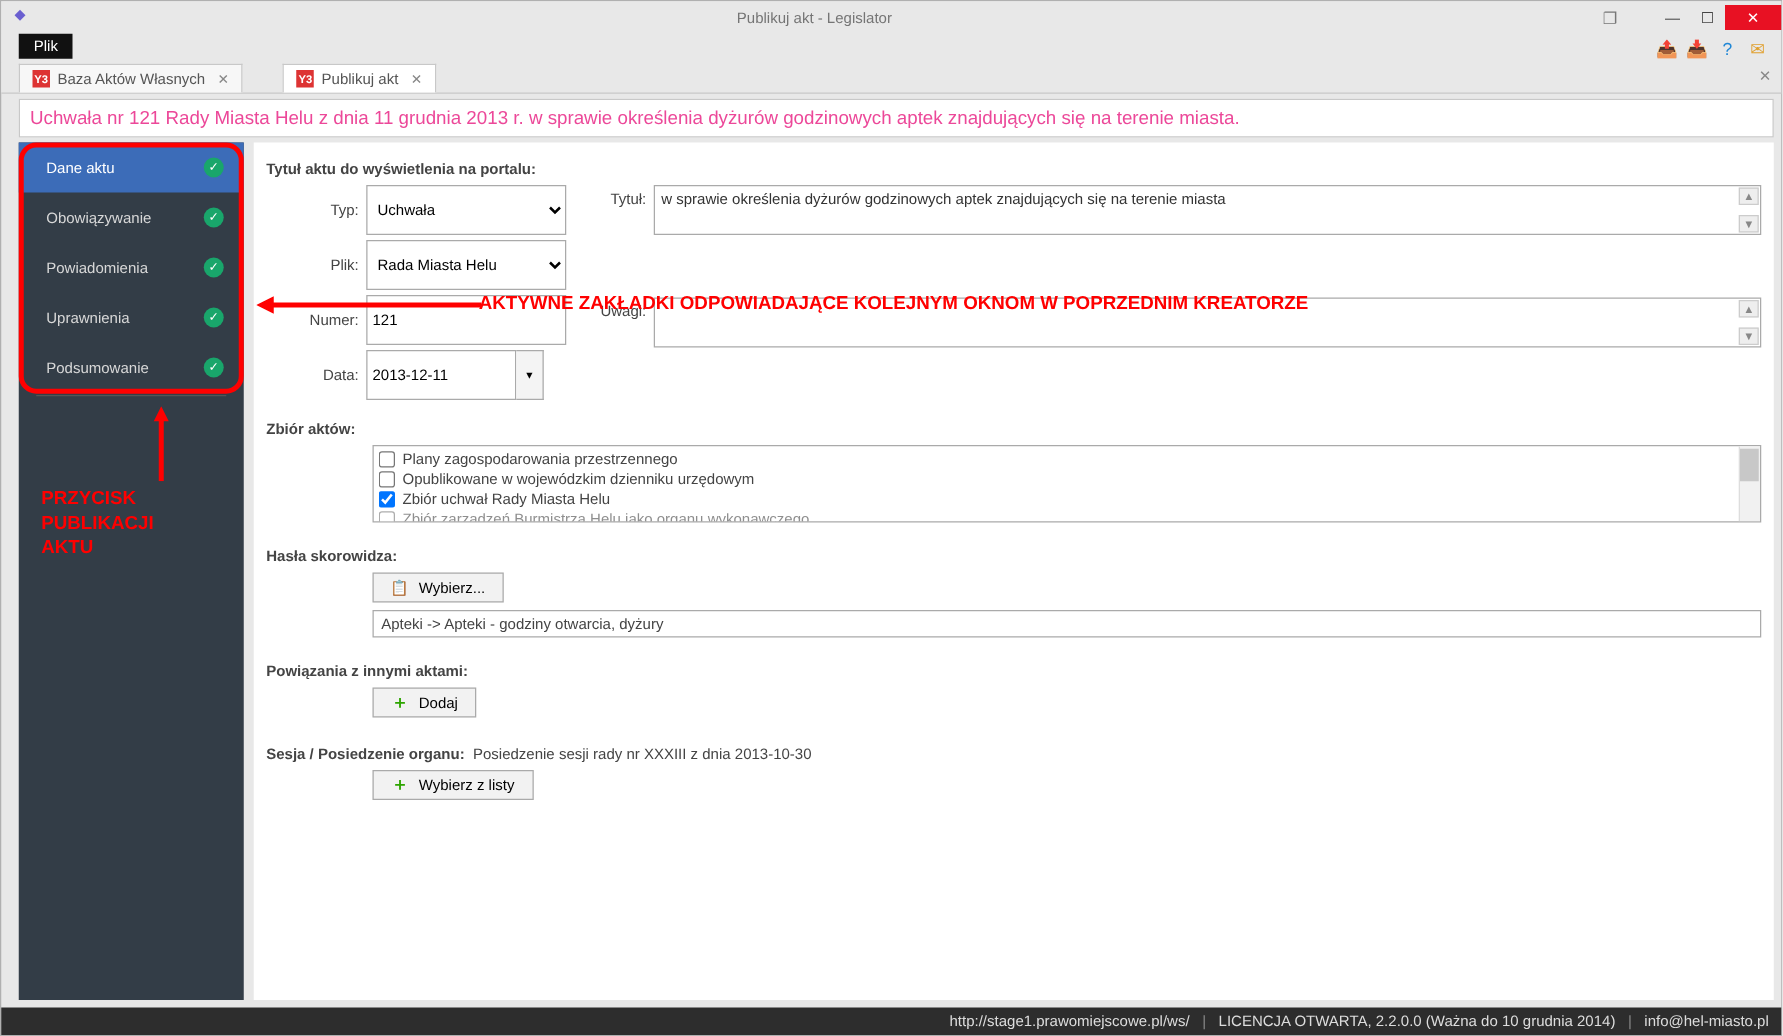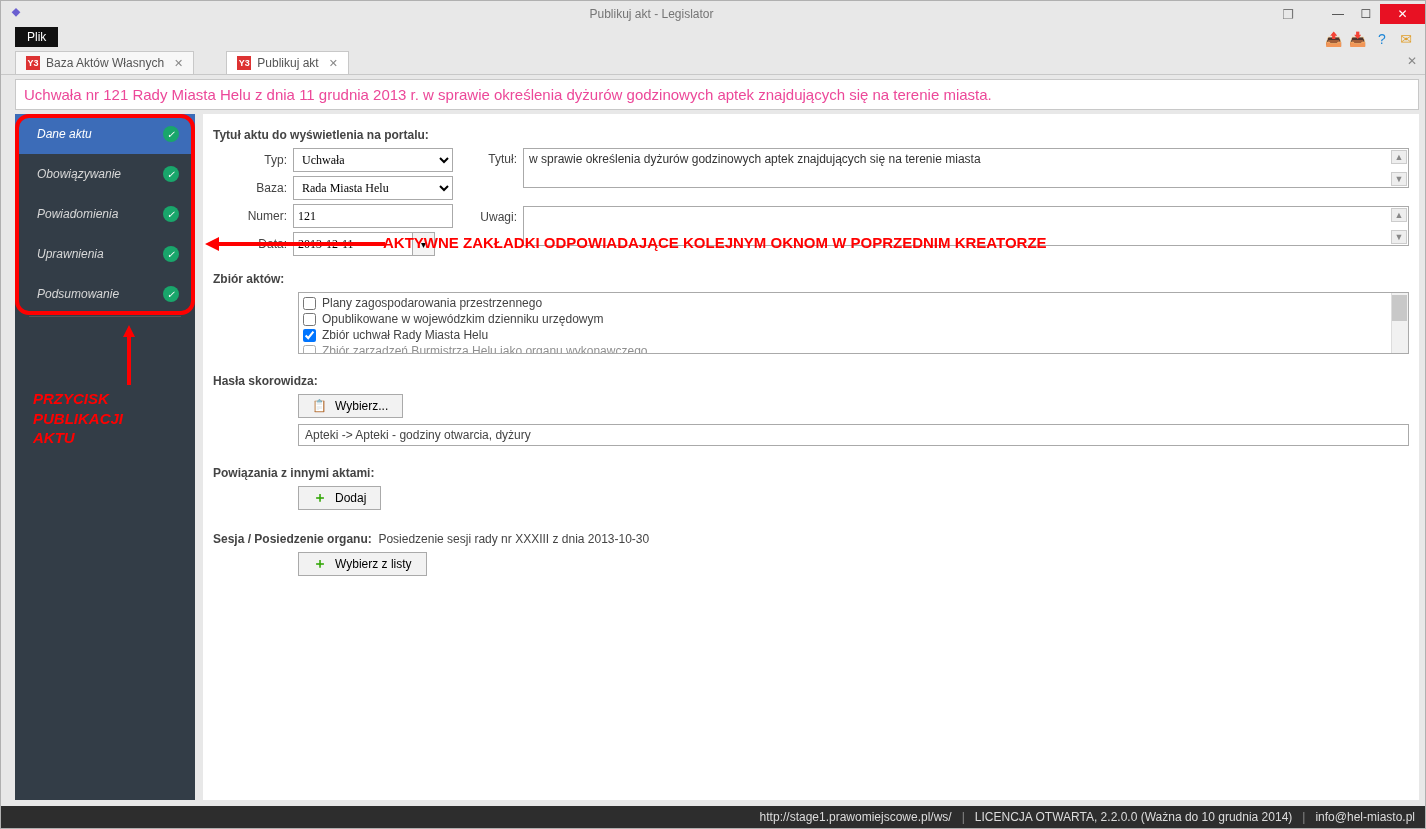--- a/index.html
+++ b/index.html
@@ -24,41 +24,41 @@
   .tab { display:flex; align-items:center; gap:6px; padding: 4px 10px; border: 1px solid #c8c8c8; border-bottom: none; background: #f7f7f7; font-size: 12px; color:#555; margin-right: 2px; }
   .tab.active { background: #fff; }
   .tab .tabicon { width:14px; height:14px; background:#d33; color:#fff; font-size:9px; font-weight:bold; display:flex; align-items:center; justify-content:center; }
   .tab .x { color:#888; font-size:11px; padding-left:4px; }
   .tabbar .tabbar-close { position:absolute; right:8px; top:4px; color:#888; font-size:12px; }
 
   .doc-title { background:#fff; border:1px solid #c8c8c8; margin: 4px 6px 2px 14px; padding: 6px 8px; color:#ec4899; font-size: 15px; }
 
   .content { flex:1; display:flex; margin: 2px 6px 6px 14px; gap: 8px; min-height: 0; }
 
-  .sidebar { width: 180px; background:#333d47; color:#d8d8d8; display:flex; flex-direction:column; padding-top:0; position: relative; font-style: italic; }
+  .sidebar { width: 180px; background:#333d47; color:#d8d8d8; display:flex; flex-direction:column; padding-top:0; position: relative; }
   .sidebar-highlight { position:absolute; top:0; left:0; right:0; height: 201px; border: 4px solid #ff0000; border-radius: 14px; pointer-events:none; }
   .side-item { height:40px; display:flex; align-items:center; justify-content:space-between; padding: 0 16px 0 22px; font-size:12px; cursor:pointer; }
   .side-item.active { background:#3c6cb8; color:#fff; }
   .check { width:16px; height:16px; border-radius:50%; background:#19a66b; display:flex; align-items:center; justify-content:center; color:#fff; font-size:10px; }
   .side-divider { height:1px; background:#555; margin: 2px 14px; }
   .side-publish { padding: 14px 22px; color:#d8d8d8; font-size:12px; cursor:pointer; }
 
   .annot-arrow-down { color:#ff0000; font-size: 34px; line-height: 0.7; display:flex; flex-direction:column; align-items:center; margin-top: 6px; margin-left: 48px; }
   .annot-text-side { color:#ff0000; font-weight:bold; font-size:15px; padding: 4px 8px 8px 18px; line-height: 1.3; }
 
   .main { flex:1; background:#fff; padding: 8px 10px; overflow:auto; position: relative; }
   .section-label { font-weight:bold; color:#444; margin: 6px 0; font-size:12px; }
 
   .grid-top { display:flex; gap: 20px; }
   .col-left { display:grid; grid-template-columns: 80px 160px; row-gap: 4px; align-items:center; }
   .col-left label { text-align:right; padding-right:6px; color:#444; font-size:12px; }
   .col-right { flex:1; display:grid; grid-template-columns: 50px 1fr; row-gap: 8px; align-items:flex-start; }
   .col-right label { text-align:right; padding-right:6px; color:#444; font-size:12px; padding-top: 4px; }
 
-  select, input[type=text] { border:1px solid #aaa; padding:2px 4px; font-size:12px; font-family:Liberation Serif, serif; background:#fff; width: 100%; height:24px; }
+  select, input[type=text] { border:1px solid #aaa; padding:2px 4px; font-size:12px; font-family:Liberation Sans, sans-serif; background:#fff; width: 100%; height:40px; }
   .date-wrap { display:flex; }
   .date-wrap input { width: 120px; }
   .date-wrap button { width: 22px; border:1px solid #aaa; border-left:none; background:#f4f4f4; font-size:10px; }
 
   .multiline { border:1px solid #aaa; height:40px; padding:3px 5px; font-size:12px; position:relative; }
   .multiline .scrollbtn { position:absolute; right:1px; width:16px; height:14px; background:#eee; border:1px solid #ccc; font-size:9px; display:flex; align-items:center; justify-content:center; color:#888; }
   .multiline .scrollbtn.up { top:1px; }
   .multiline .scrollbtn.down { bottom:1px; }
 
   .listbox { border:1px solid #aaa; height:62px; overflow:hidden; position:relative; padding:2px; }
@@ -165,21 +165,21 @@
     </div>
 
     <div class="main">
 
       <div class="section-label">Tytuł aktu do wyświetlenia na portalu:</div>
 
       <div class="grid-top">
         <div class="col-left">
           <label>Typ:</label>
           <select><option>Uchwała</option></select>
-          <label>Baza:</label>
+          <label>Plik:</label>
           <select><option>Rada Miasta Helu</option></select>
           <label>Numer:</label>
           <input type="text" value="121" style="">
           <label>Data:</label>
           <div class="date-wrap">
             <input type="text" value="2013-12-11" style="">
             <button>▾</button>
           </div>
         </div>
         <div class="col-right">

